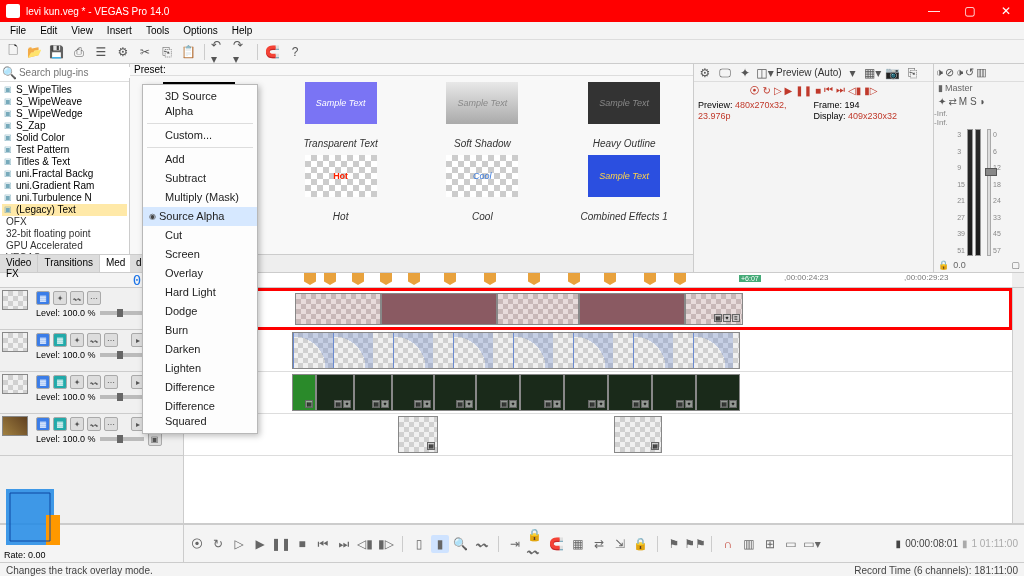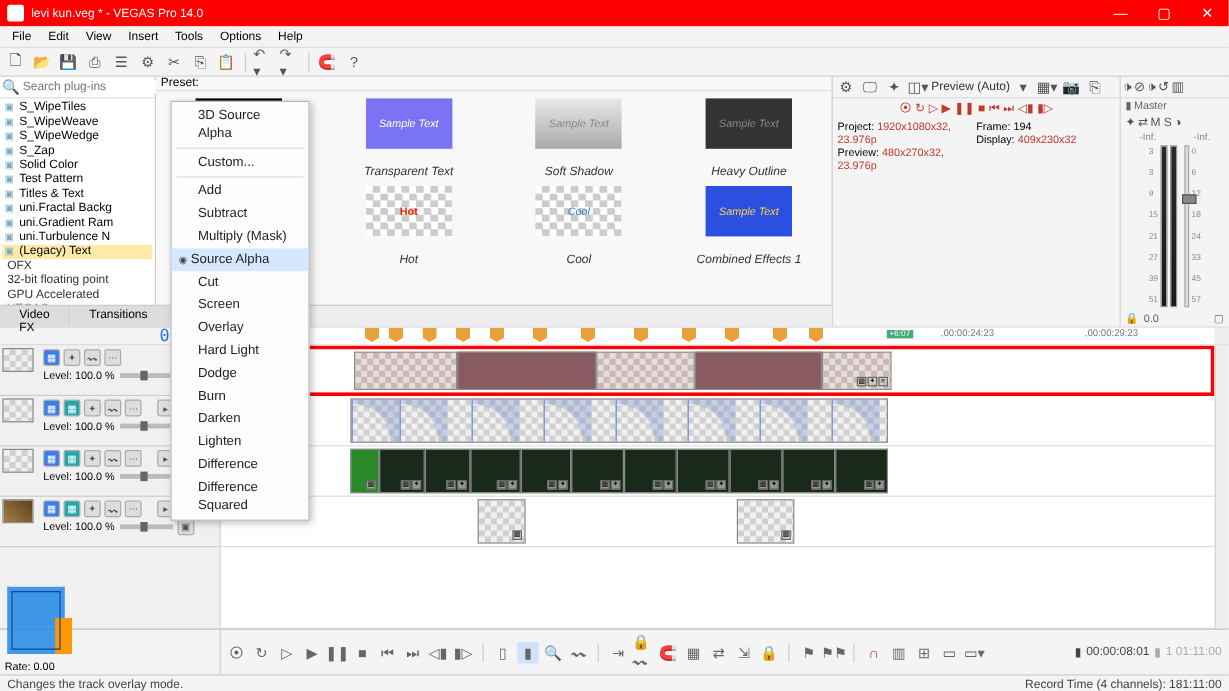--- a/index.html
+++ b/index.html
@@ -22,21 +22,21 @@
 
 .left-panel { width: 130px; background: #fff; border-right: 1px solid #ccc; display: flex; flex-direction: column; }
 .search-row { display: flex; align-items: center; height: 18px; border-bottom: 1px solid #ddd; padding: 0 2px; }
 .search-row input { flex: 1; border: none; outline: none; font-size: 10px; padding: 0 2px; }
 .tree { flex: 1; overflow: hidden; padding: 2px; font-size: 10px; line-height: 12px; }
 .tree .item { white-space: nowrap; overflow: hidden; text-overflow: clip; padding-left: 14px; position: relative; }
 .tree .item::before { content: "▣"; position: absolute; left: 2px; color: #7ab; font-size: 8px; }
 .tree .group { padding-left: 4px; color: #333; font-weight: 400; }
 .tree .sel { background: #ffe9a8; }
 .tabs { height: 18px; background: #eee; display: flex; border-top: 1px solid #ccc; }
-.tab { padding: 2px 16px; border-right: 1px solid #ccc; background: #ddd; font-size: 10px; }
+.tab { padding: 2px 6px; border-right: 1px solid #ccc; background: #ddd; font-size: 10px; }
 .tab.active { background: #fff; }
 
 .media-panel { flex: 1; background: #f8f8f8; border-right: 1px solid #ccc; display: flex; flex-direction: column; position: relative; }
 .preset-row { height: 18px; display: flex; align-items: center; padding: 0 4px; border-bottom: 1px solid #ddd; }
 .thumbs { flex: 1; padding: 6px 4px; display: grid; grid-template-columns: repeat(4, 1fr); gap: 6px 12px; }
 .thumb { display: flex; flex-direction: column; align-items: center; gap: 14px; }
 .thumb .box { width: 72px; height: 42px; background: repeating-conic-gradient(#ccc 0 25%, #fff 0 50%) 0 0/12px 12px; display: flex; align-items: center; justify-content: center; font-size: 9px; font-style: italic; }
 .thumb .lbl { font-size: 10px; color: #333; font-style: italic; }
 .thumb.black .box { background: #000; color: #555; }
 .thumb.blue .box { background: #7a74f4; color: #fff; }
@@ -280,21 +280,20 @@
       <span>▶</span>
       <span>❚❚</span>
       <span>■</span>
       <span>⏮</span>
       <span>⏭</span>
       <span>◁▮</span>
       <span>▮▷</span>
     </div>
     <div class="pinfo">
       <div class="col">
-        <div><span>Project:</span> <span class="red">1920x1080x32, 23.976p</span></div>
         <div><span>Preview:</span> <span class="red">480x270x32, 23.976p</span></div>
       </div>
       <div class="col">
         <div><span>Frame:</span> <span>194</span></div>
         <div><span>Display:</span> <span class="red">409x230x32</span></div>
       </div>
     </div>
   </div>
 
   <div class="mixer">
@@ -308,21 +307,21 @@
     <div class="master-label">
         <span>▮</span>
         <span>Master</span>
       </div>
     <div class="mixer-controls">
       <span>✦</span>
       <span>⇄</span>
       <span>M  S</span>
       <span>◑</span>
     </div>
-    <div style="display:flex;justify-content:space-around;font-size:8px;color:#888;">
+    <div style="display:flex;justify-content:space-around;font-size:8px;color:#888;flex-direction:column;">
         <span>-Inf.</span>
         <span>-Inf.</span>
       </div>
     <div class="meters">
       <div class="meter-scale">
         <span>3</span>
           <span>3</span>
           <span>9</span>
           <span>15</span>
           <span>21</span>
@@ -604,21 +603,21 @@
     <span>▮</span>
       <span>00:00:08:01</span>
     <span style="color:#aaa">▮</span>
       <span style="color:#aaa">1 01:11:00</span>
   </div>
 </div>
 
 <div class="status">
   <span>Changes the track overlay mode.</span>
   <div class="spacer"></div>
-  <span>Record Time (4 channels): 181:11:00</span>
+  <span>Record Time (6 channels): 181:11:00</span>
 </div>
 
 <div class="context-menu">
   <div class="mi"><span>3D Source Alpha</span></div>
   <hr>
   <div class="mi"><span>Custom...</span></div>
   <hr>
   <div class="mi"><span>Add</span></div>
   <div class="mi"><span>Subtract</span></div>
   <div class="mi"><span>Multiply (Mask)</span></div>

